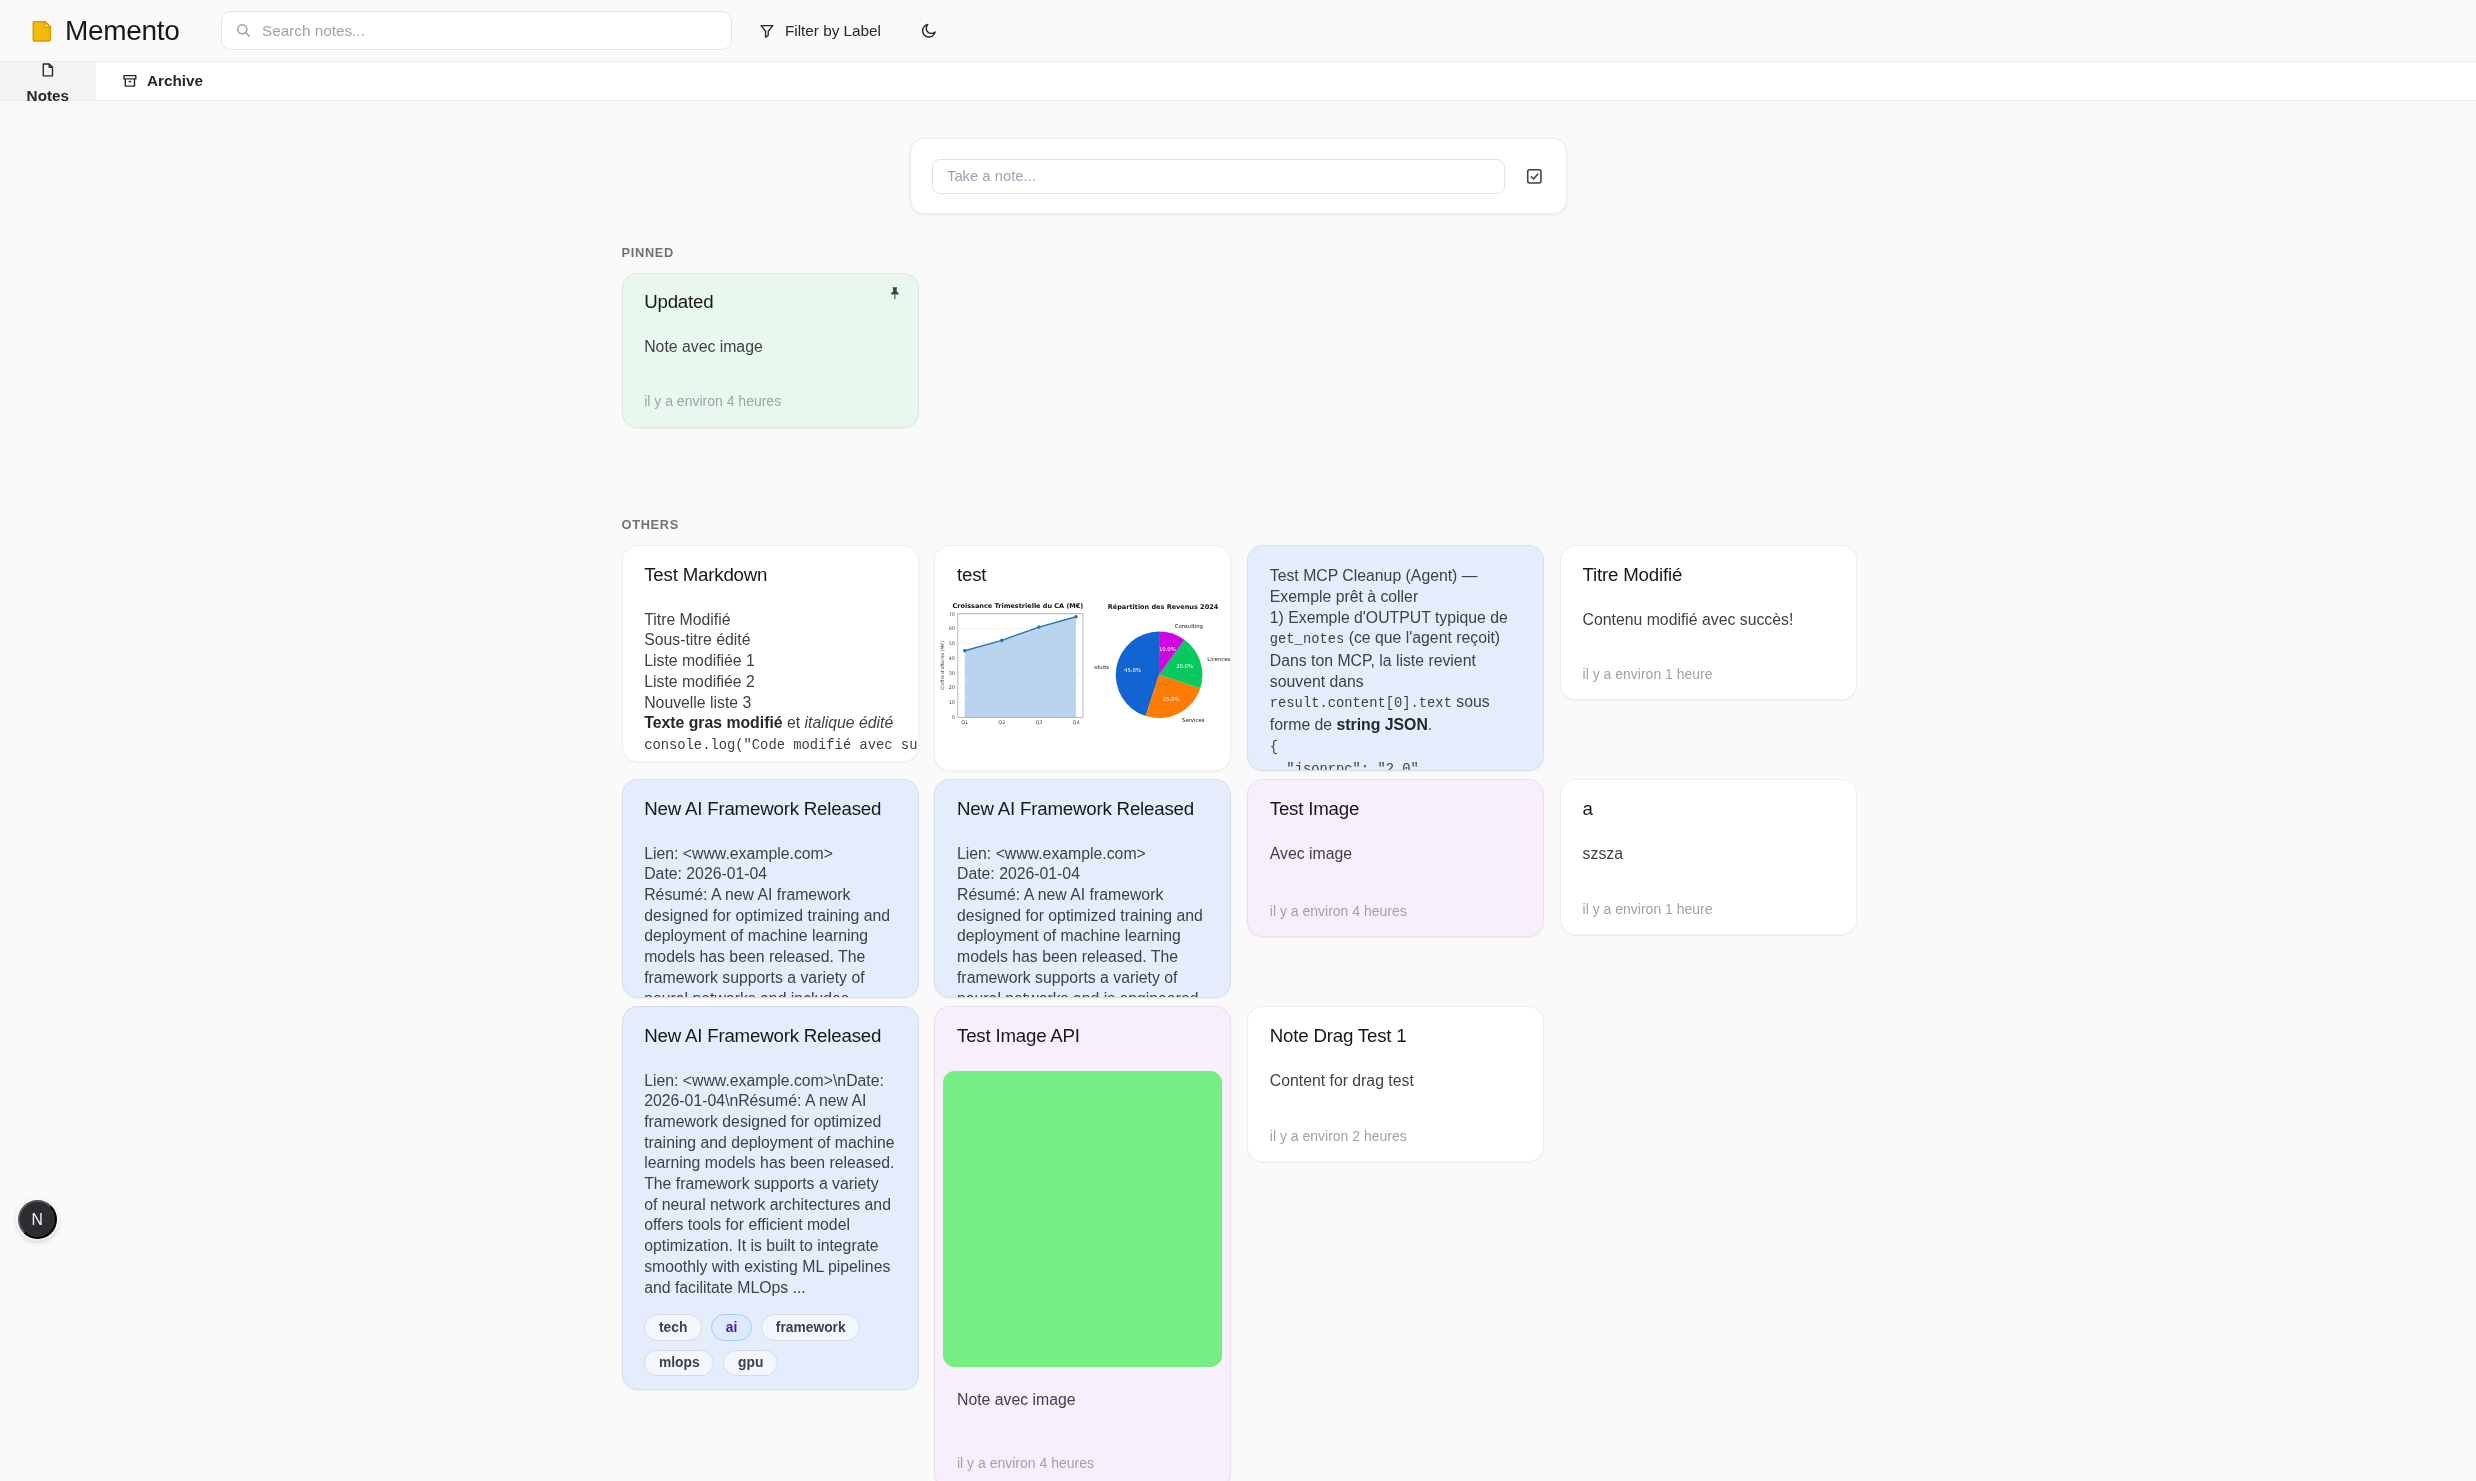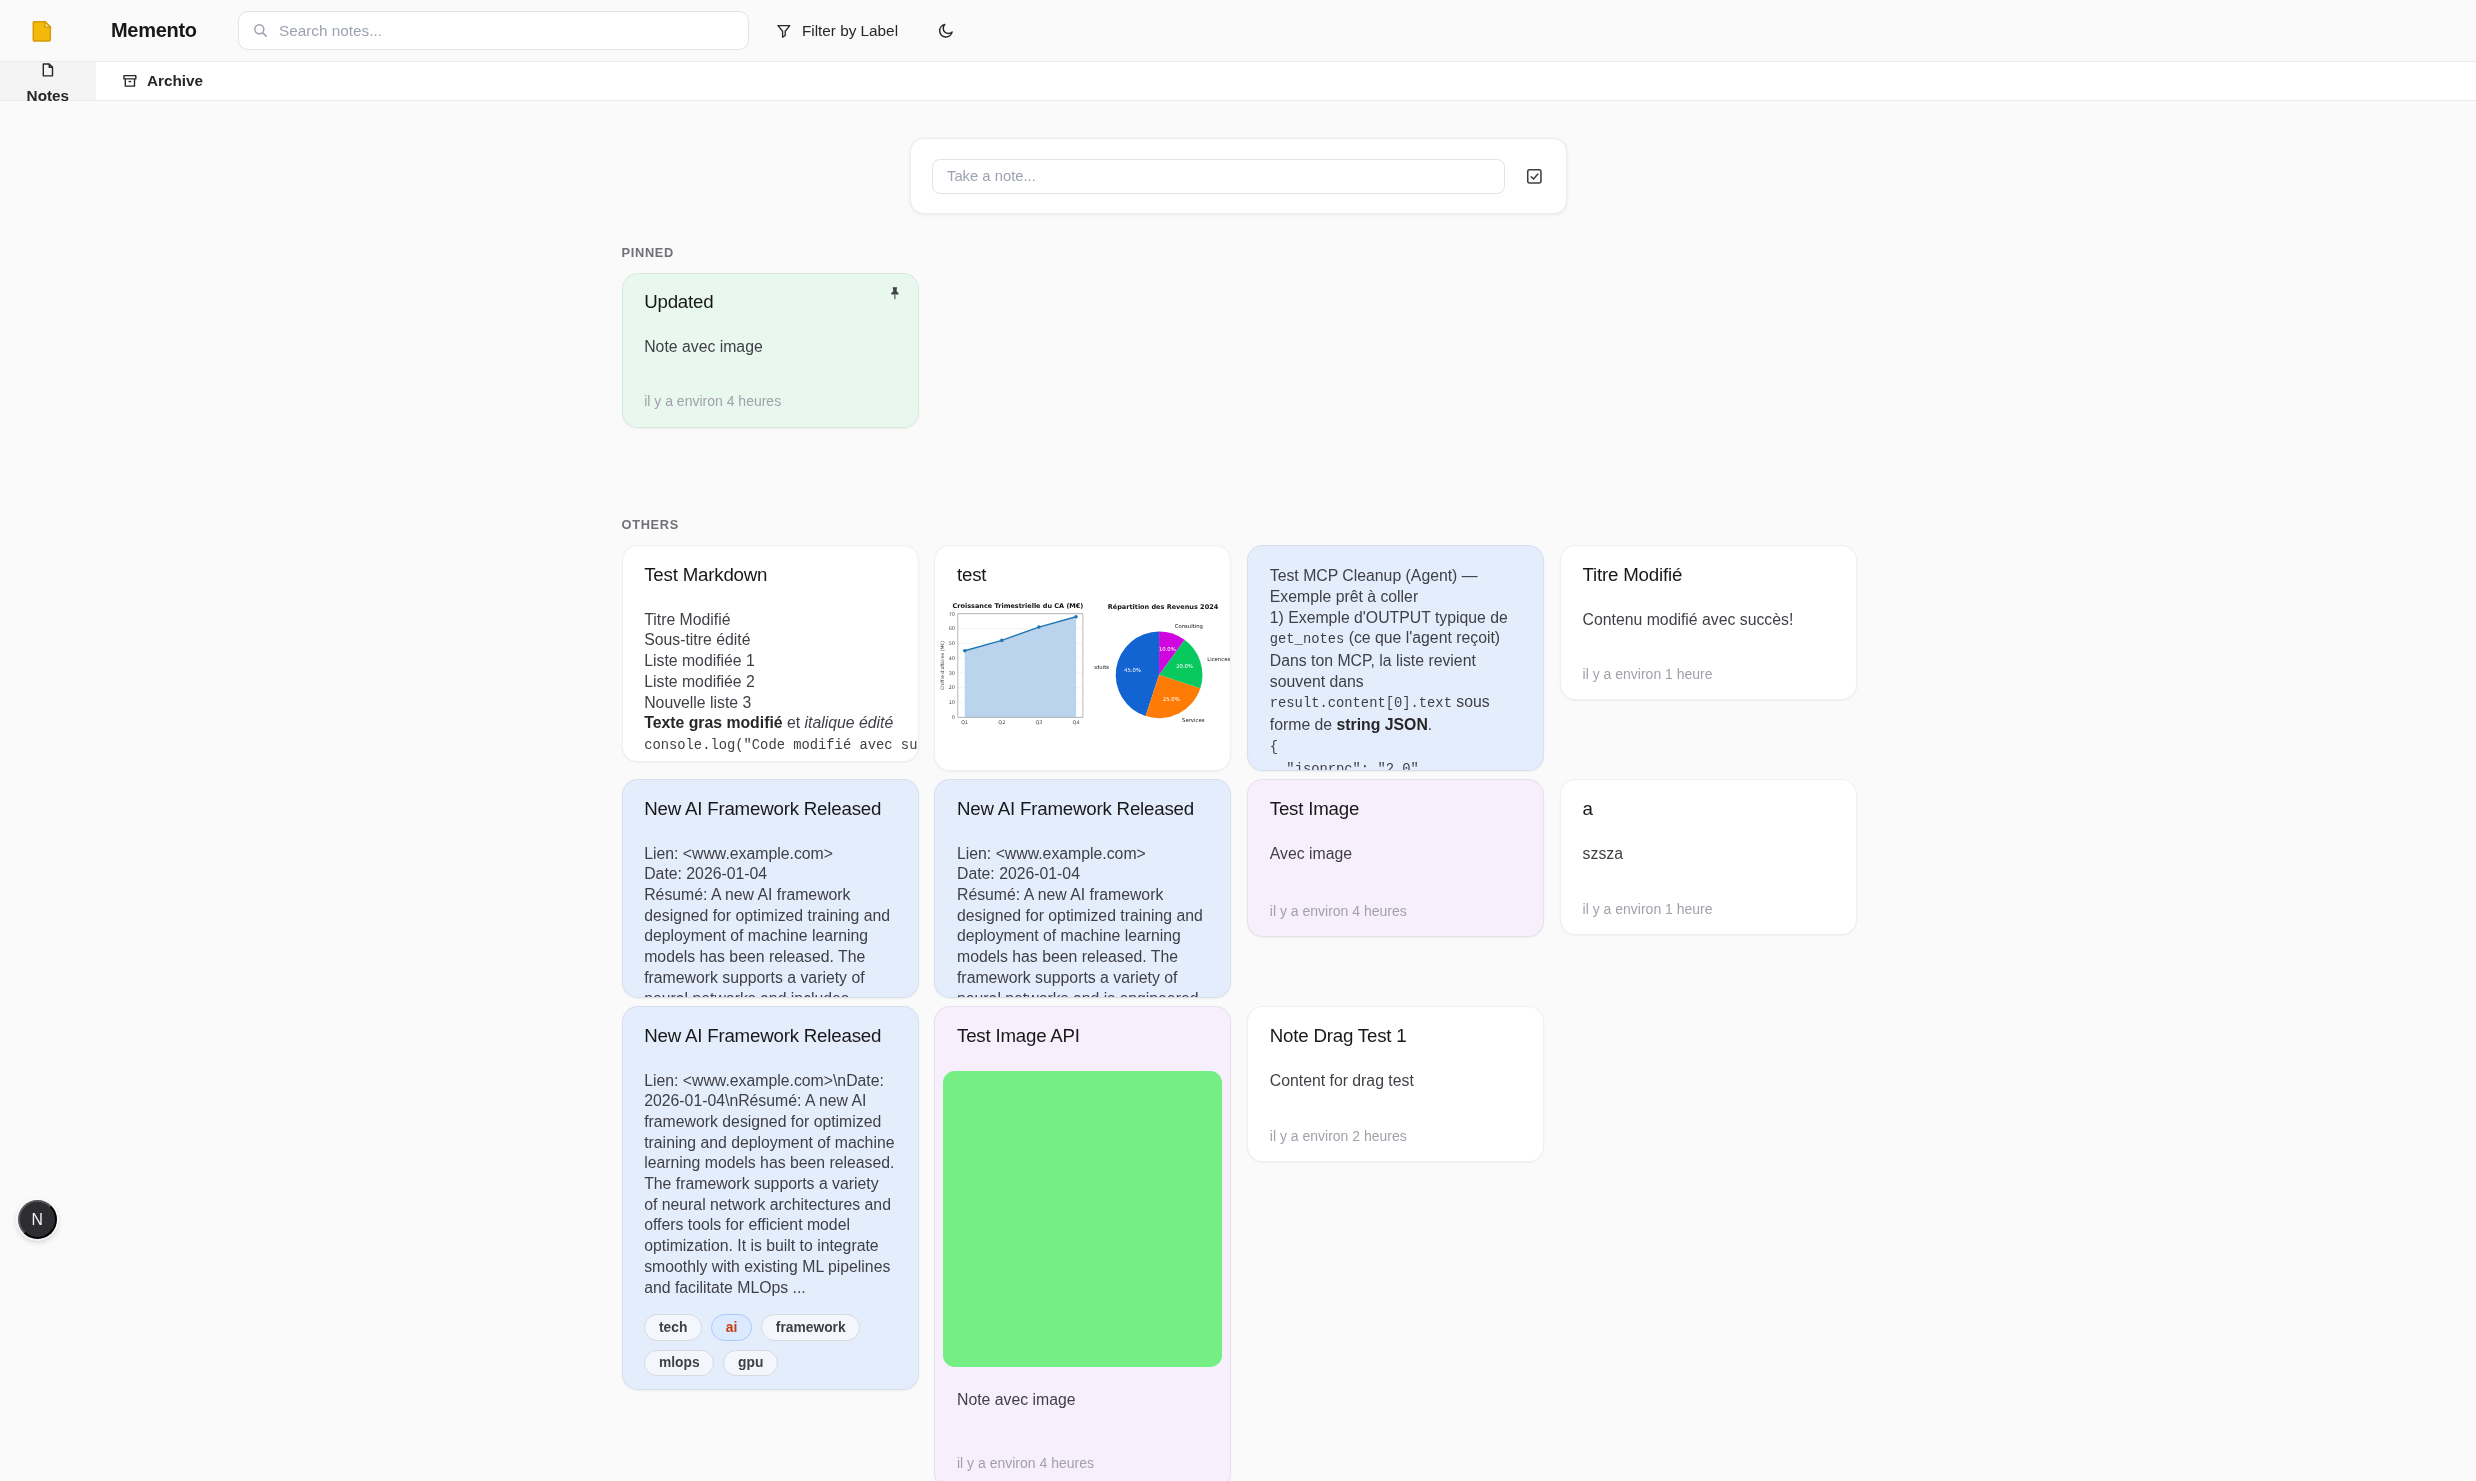--- a/index.html
+++ b/index.html
@@ -9,21 +9,21 @@
     font-family:"Liberation Sans", sans-serif;
     color:#18181b;
     position:relative;
   }
   
   .header {
     height:61px; display:flex; align-items:center;
     background:#fafafa; padding-left:28.6px;
   }
   .brand { display:flex; align-items:center; gap:10.8px; }
-  .brand-title { font-size:20px; font-weight:700; letter-spacing:-0.3px;margin-left:46px; }
+  .brand-title { font-size:28px; font-weight:400; letter-spacing:-0.3px; }
   .search-box {
     margin-left:41px; width:511px; height:39px;
     border:1px solid #e4e4e7; border-radius:9.9px; background:#ffffff;
     display:flex; align-items:center; padding:0 13.8px; gap:9.9px;
   }
   .search-box input {
     border:none; outline:none; background:transparent; flex:1;
     font-size:15.3px; font-family:"Liberation Sans", sans-serif; color:#27272a;
   }
   .search-box input::placeholder { color:#9ca3af; }
@@ -94,21 +94,21 @@
   .card-footer { margin-top:auto; padding-top:13.8px; font-size:14px; color:#a1a1aa; }
   .corner-icon { position:absolute; top:12.8px; right:14.8px; display:flex; background:none; border:none; cursor:pointer; }
   .charts-row { margin:13.8px -15.8px 0 -17.7px; display:flex; gap:4.9px; align-items:flex-start; }
   .note-image { margin:23.6px -13.8px 0; height:296px; border-radius:11.8px; flex:none; }
   .tags-row { margin-top:15.8px; display:flex; gap:8.9px; flex-wrap:wrap; }
   .pill {
     height:26.6px; padding:0 13.8px; display:inline-flex; align-items:center;
     border:1px solid #d9d9de; border-radius:13.8px; background:rgba(255,255,255,0.55);
     font-size:13.8px; font-weight:700; color:#3f3f46; cursor:pointer;
   }
-  .pill.accent { background:#dbeafe; border-color:#a9c9fb; color:#c2410c; }
+  .pill.accent { background:#dbeafe; border-color:#a9c9fb; color:#4c1d95; }
   
   .avatar {
     position:absolute; left:17.7px; top:1200px; width:39px; height:39px;
     border-radius:50%; background:#2d2d31; color:#f4f4f5;
     display:flex; align-items:center; justify-content:center;
     font-size:15.8px; font-weight:400; cursor:pointer;
     box-shadow:0 0 0 2px rgba(255,255,255,0.7), 0 2px 5.9px rgba(0,0,0,0.25);
   }
   .chart-svg { background:#ffffff; flex:none; }
   svg { display:block; }

